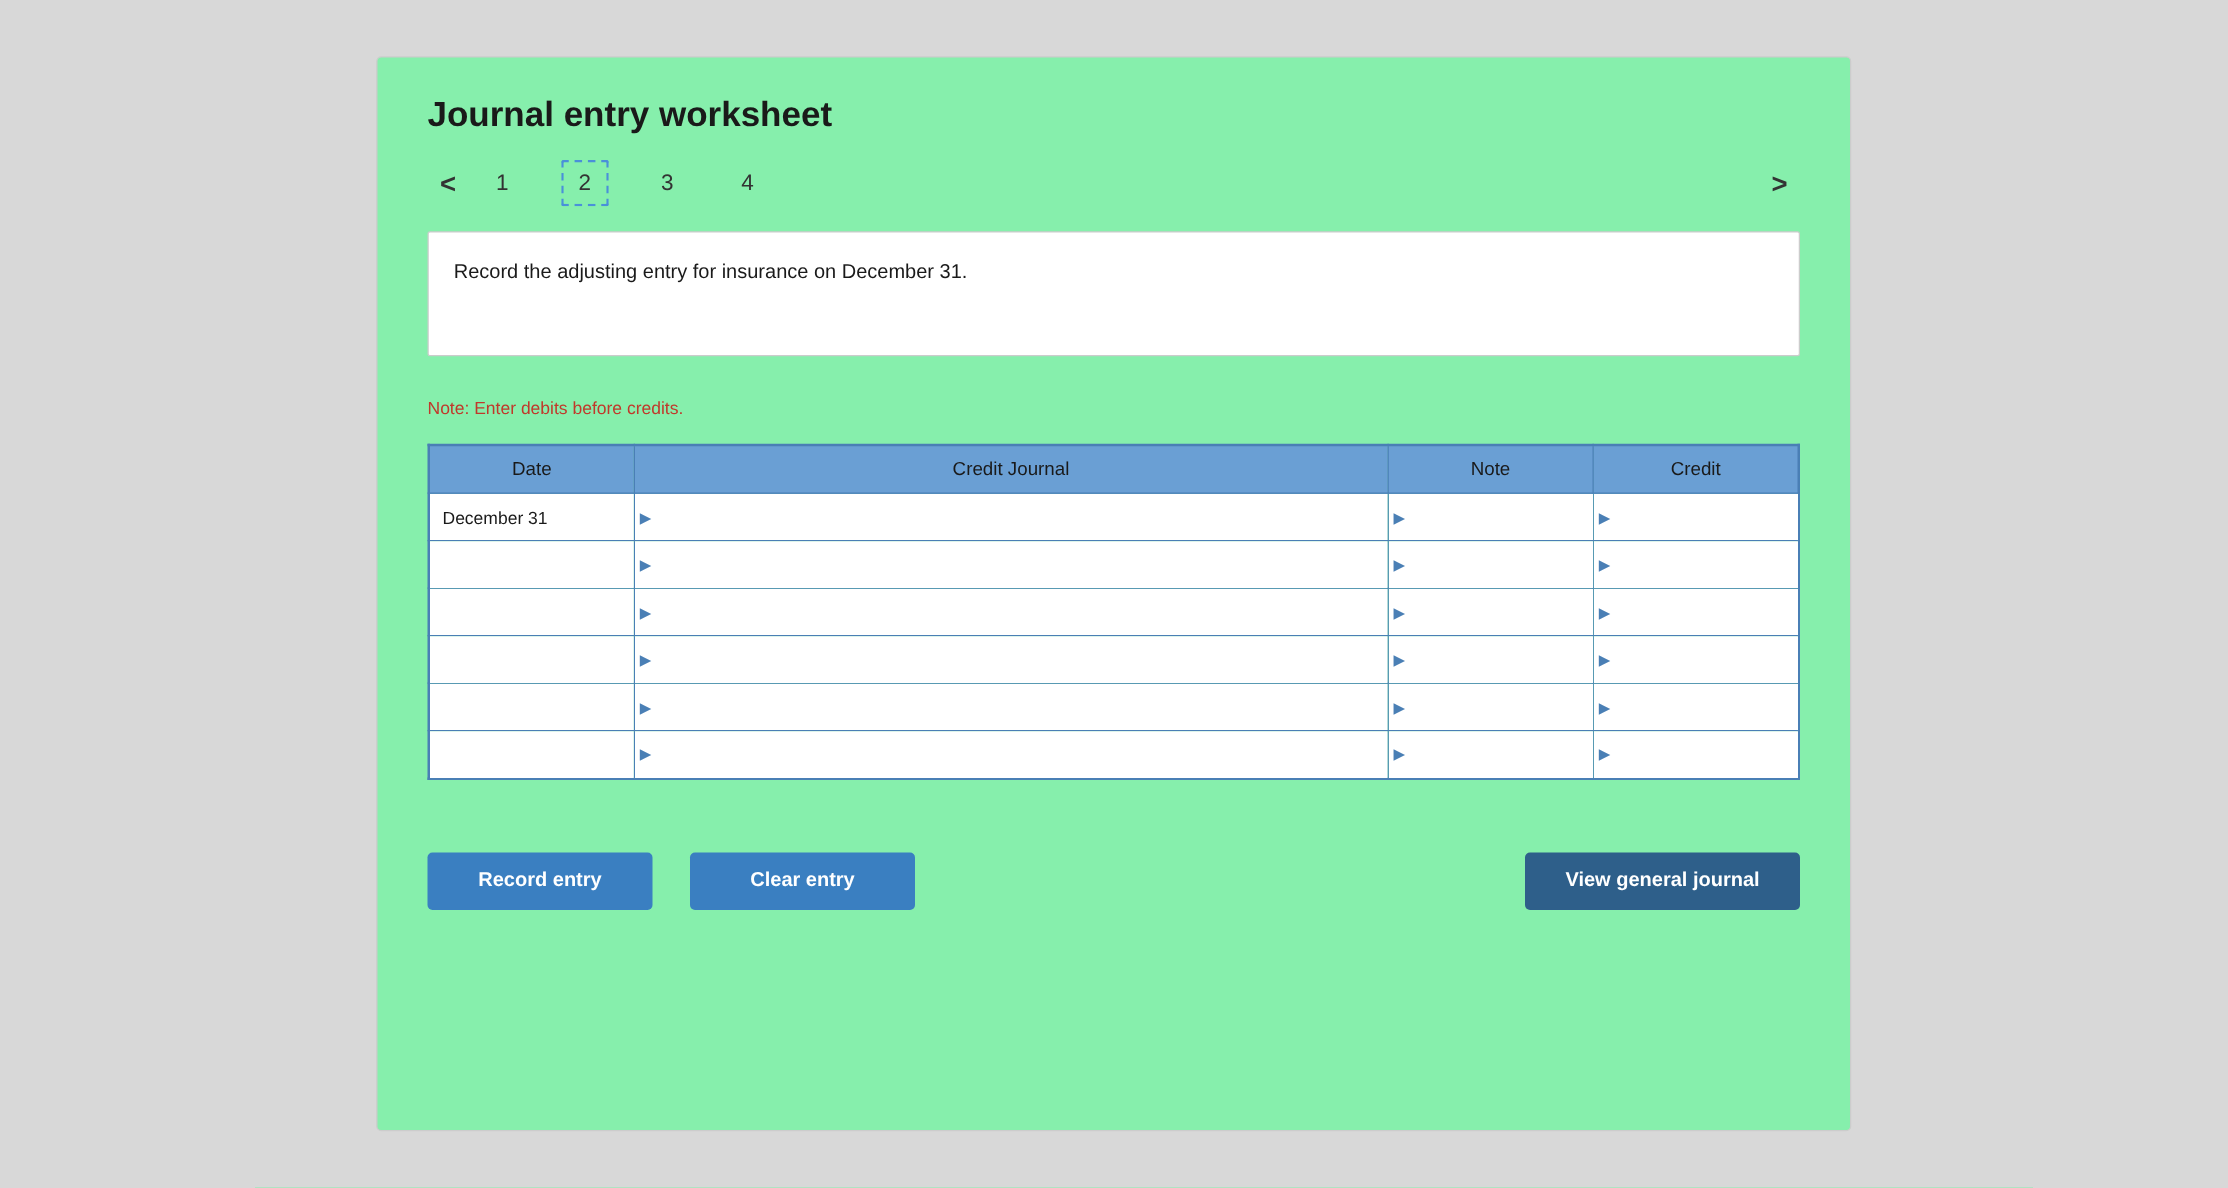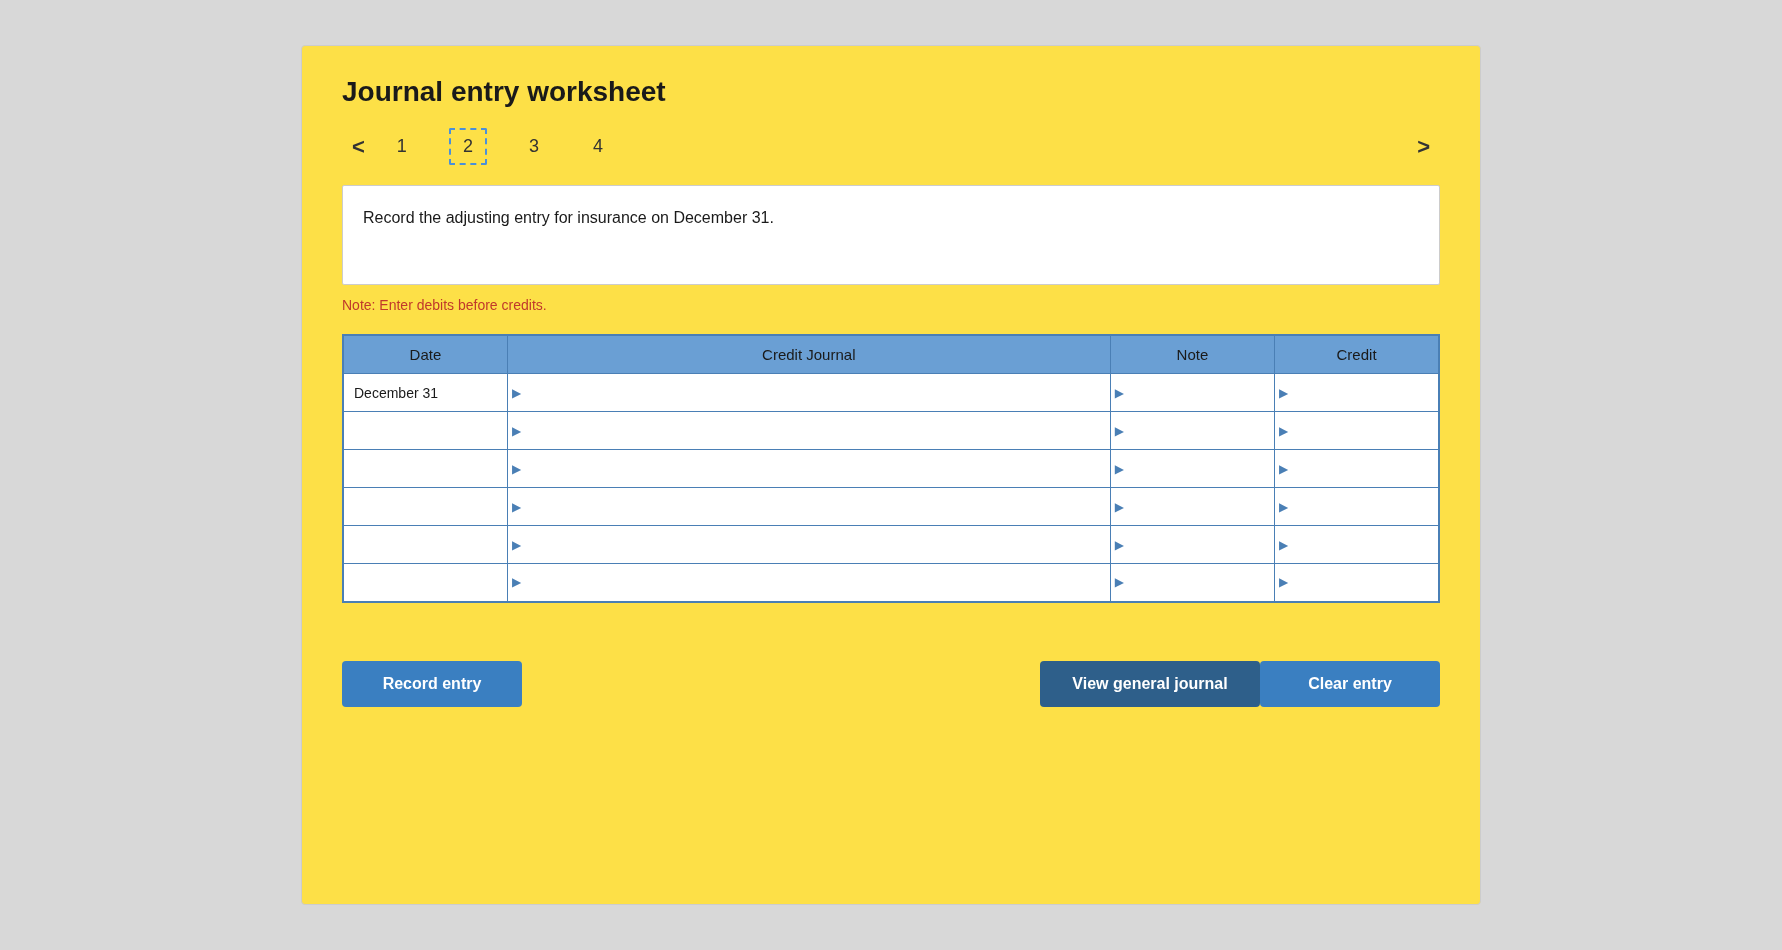--- a/index.html
+++ b/index.html
@@ -11,21 +11,21 @@
     body {
       background-color: #d8d8d8;
       display: flex;
       justify-content: center;
       align-items: center;
       min-height: 950px;
       font-family: Arial, sans-serif;
     }
 
     .worksheet-container {
-      background-color: #fde047;
+      background-color: #86efac;
       border: 1px solid #ccc;
       border-radius: 4px;
       padding: 30px 40px 40px 40px;
       width: 1180px;
       min-height: 860px;
       position: relative;
     }
 
     .title {
       font-size: 28px;
@@ -74,21 +74,21 @@
       border-radius: 2px;
       background-color: transparent;
     }
 
     .instruction-box {
       background-color: #ffffff;
       border: 1px solid #ccc;
       border-radius: 2px;
       padding: 20px;
       min-height: 100px;
-      margin-bottom: 12px;
+      margin-bottom: 33px;
     }
 
     .instruction-text {
       font-size: 16px;
       color: #1a1a1a;
       line-height: 1.5;
     }
 
     .note-text {
       color: #c0392b;
@@ -312,17 +312,17 @@
         <td class="col-credit">
           <span class="cell-arrow">▶</span>
           <input type="text" style="">
         </td>
       </tr>
     </tbody>
   </table>
 
   <div class="buttons-row">
     <button class="btn btn-record">Record entry</button>
+    <button class="btn btn-clear">Clear entry</button>
     <button class="btn btn-view">View general journal</button>
-    <button class="btn btn-clear">Clear entry</button>
   </div>
 
 </div>
 
 </body></html>

